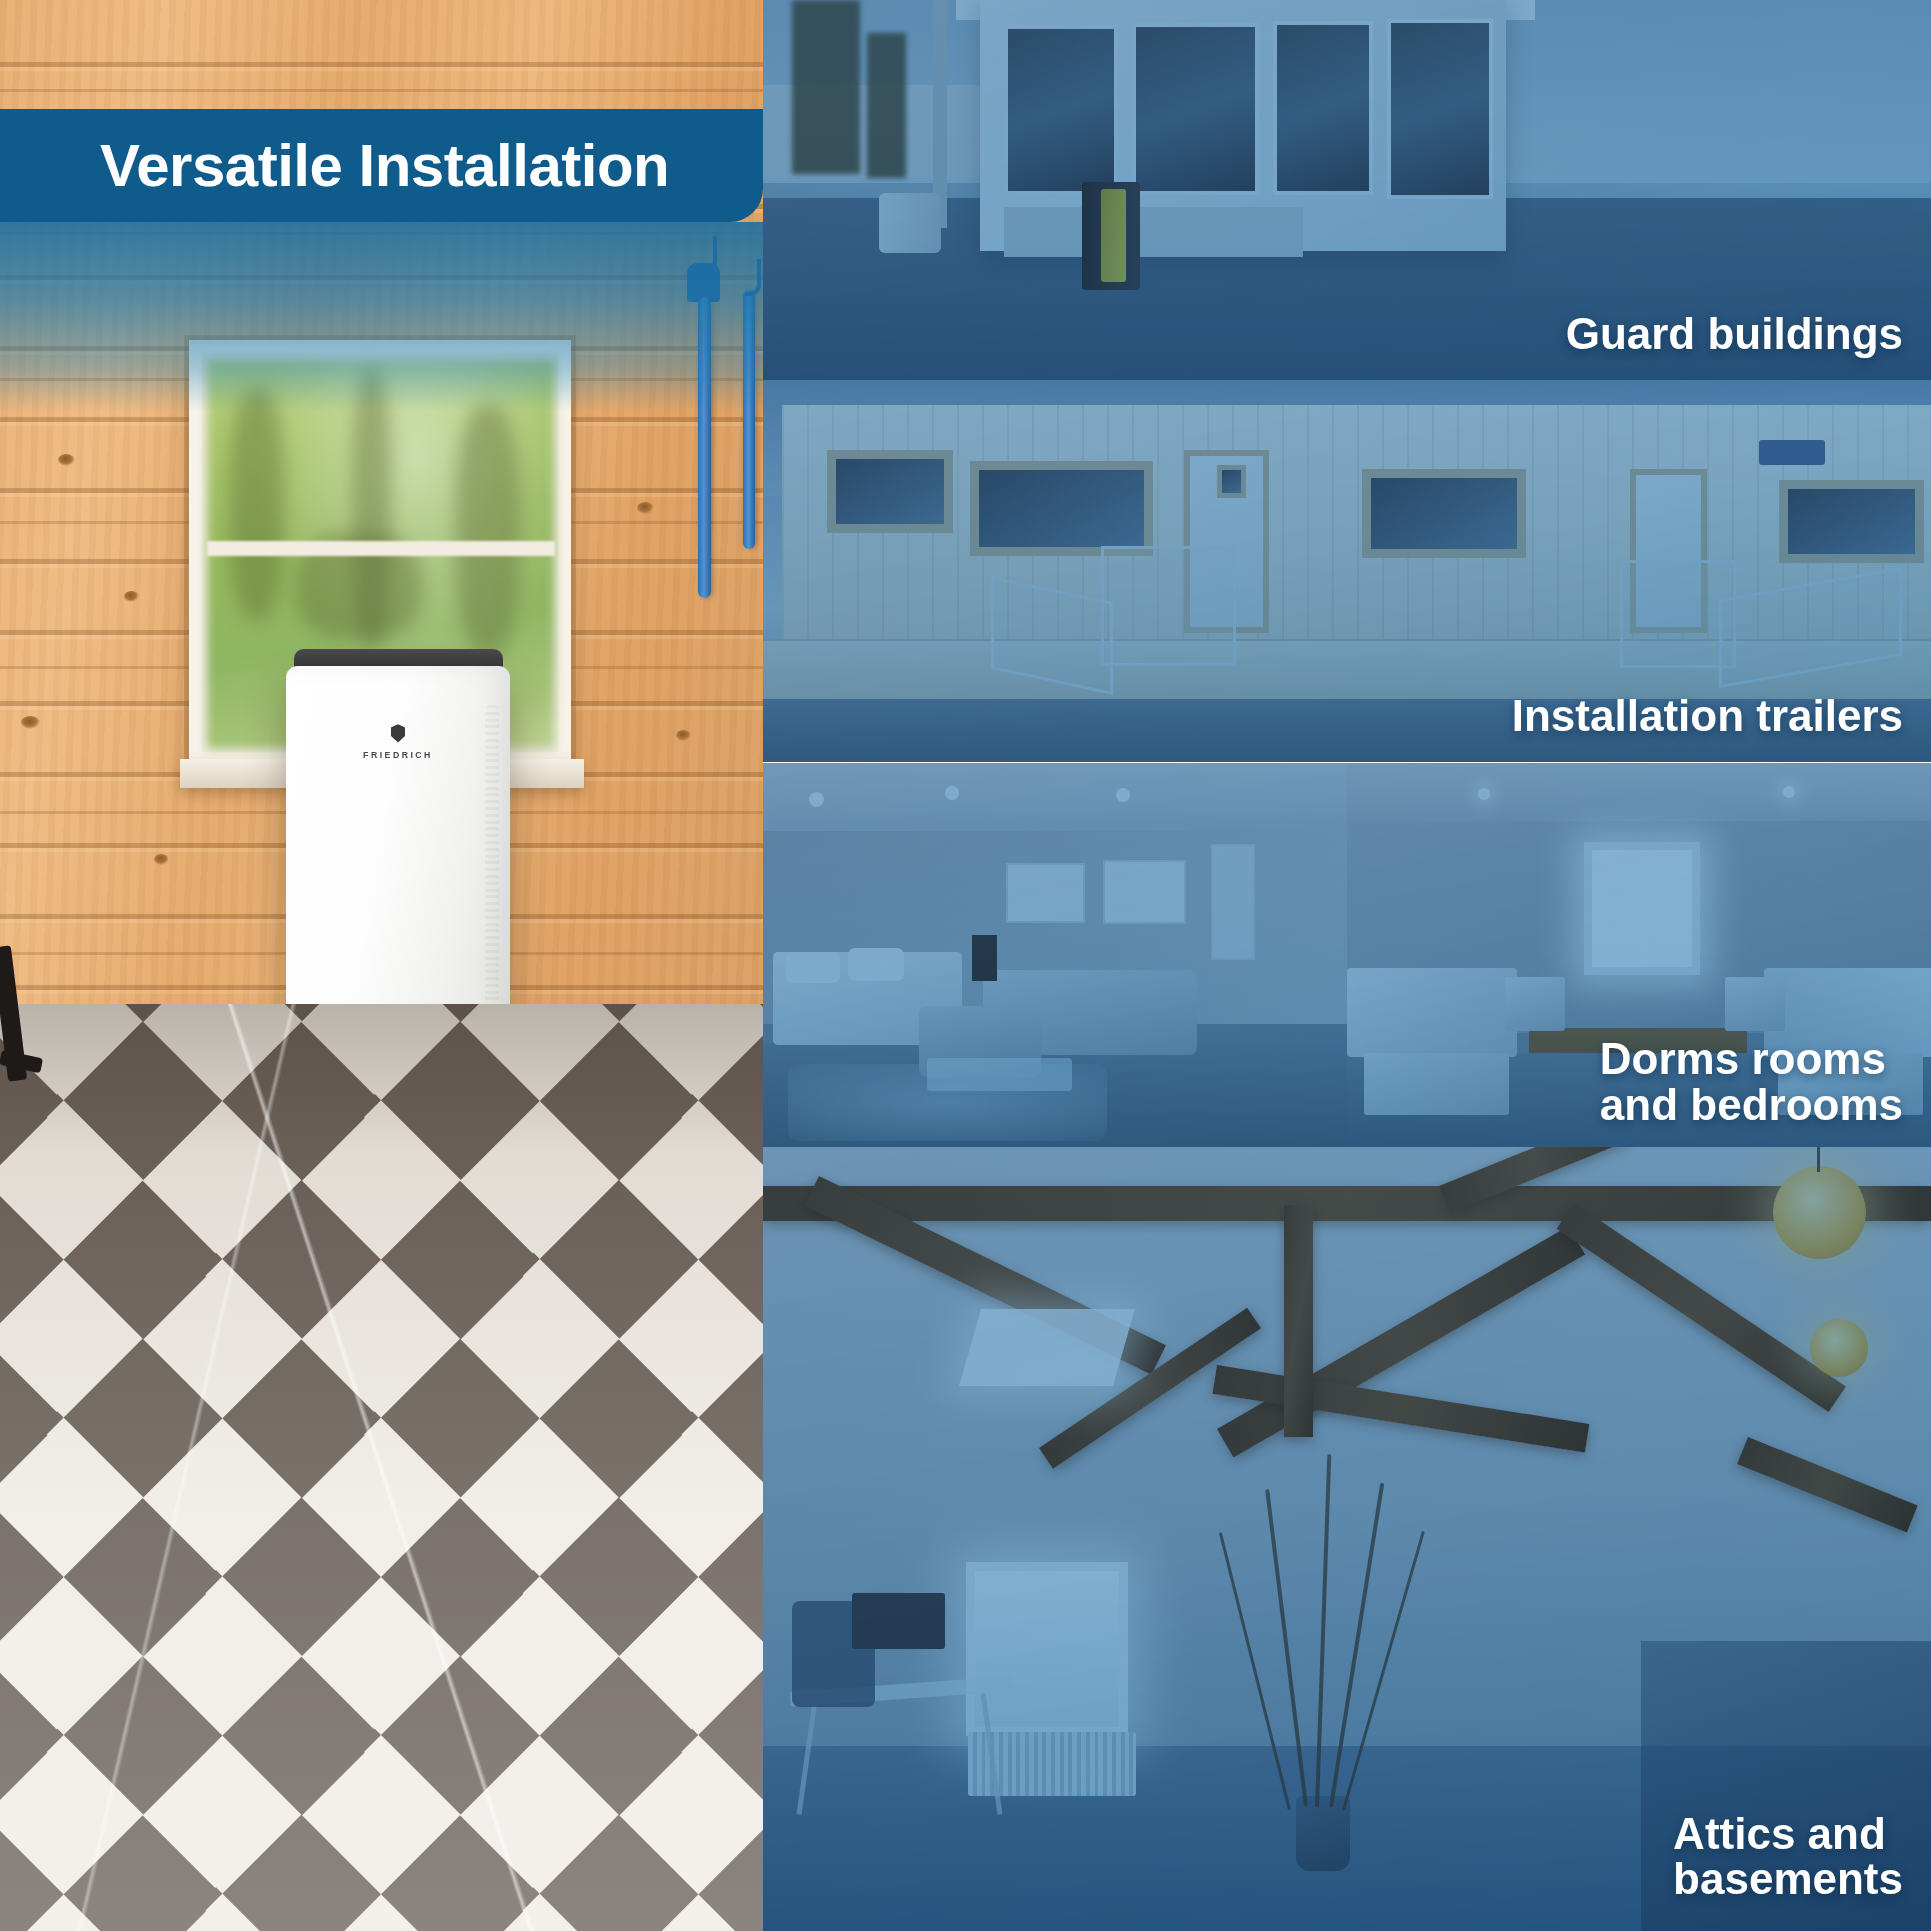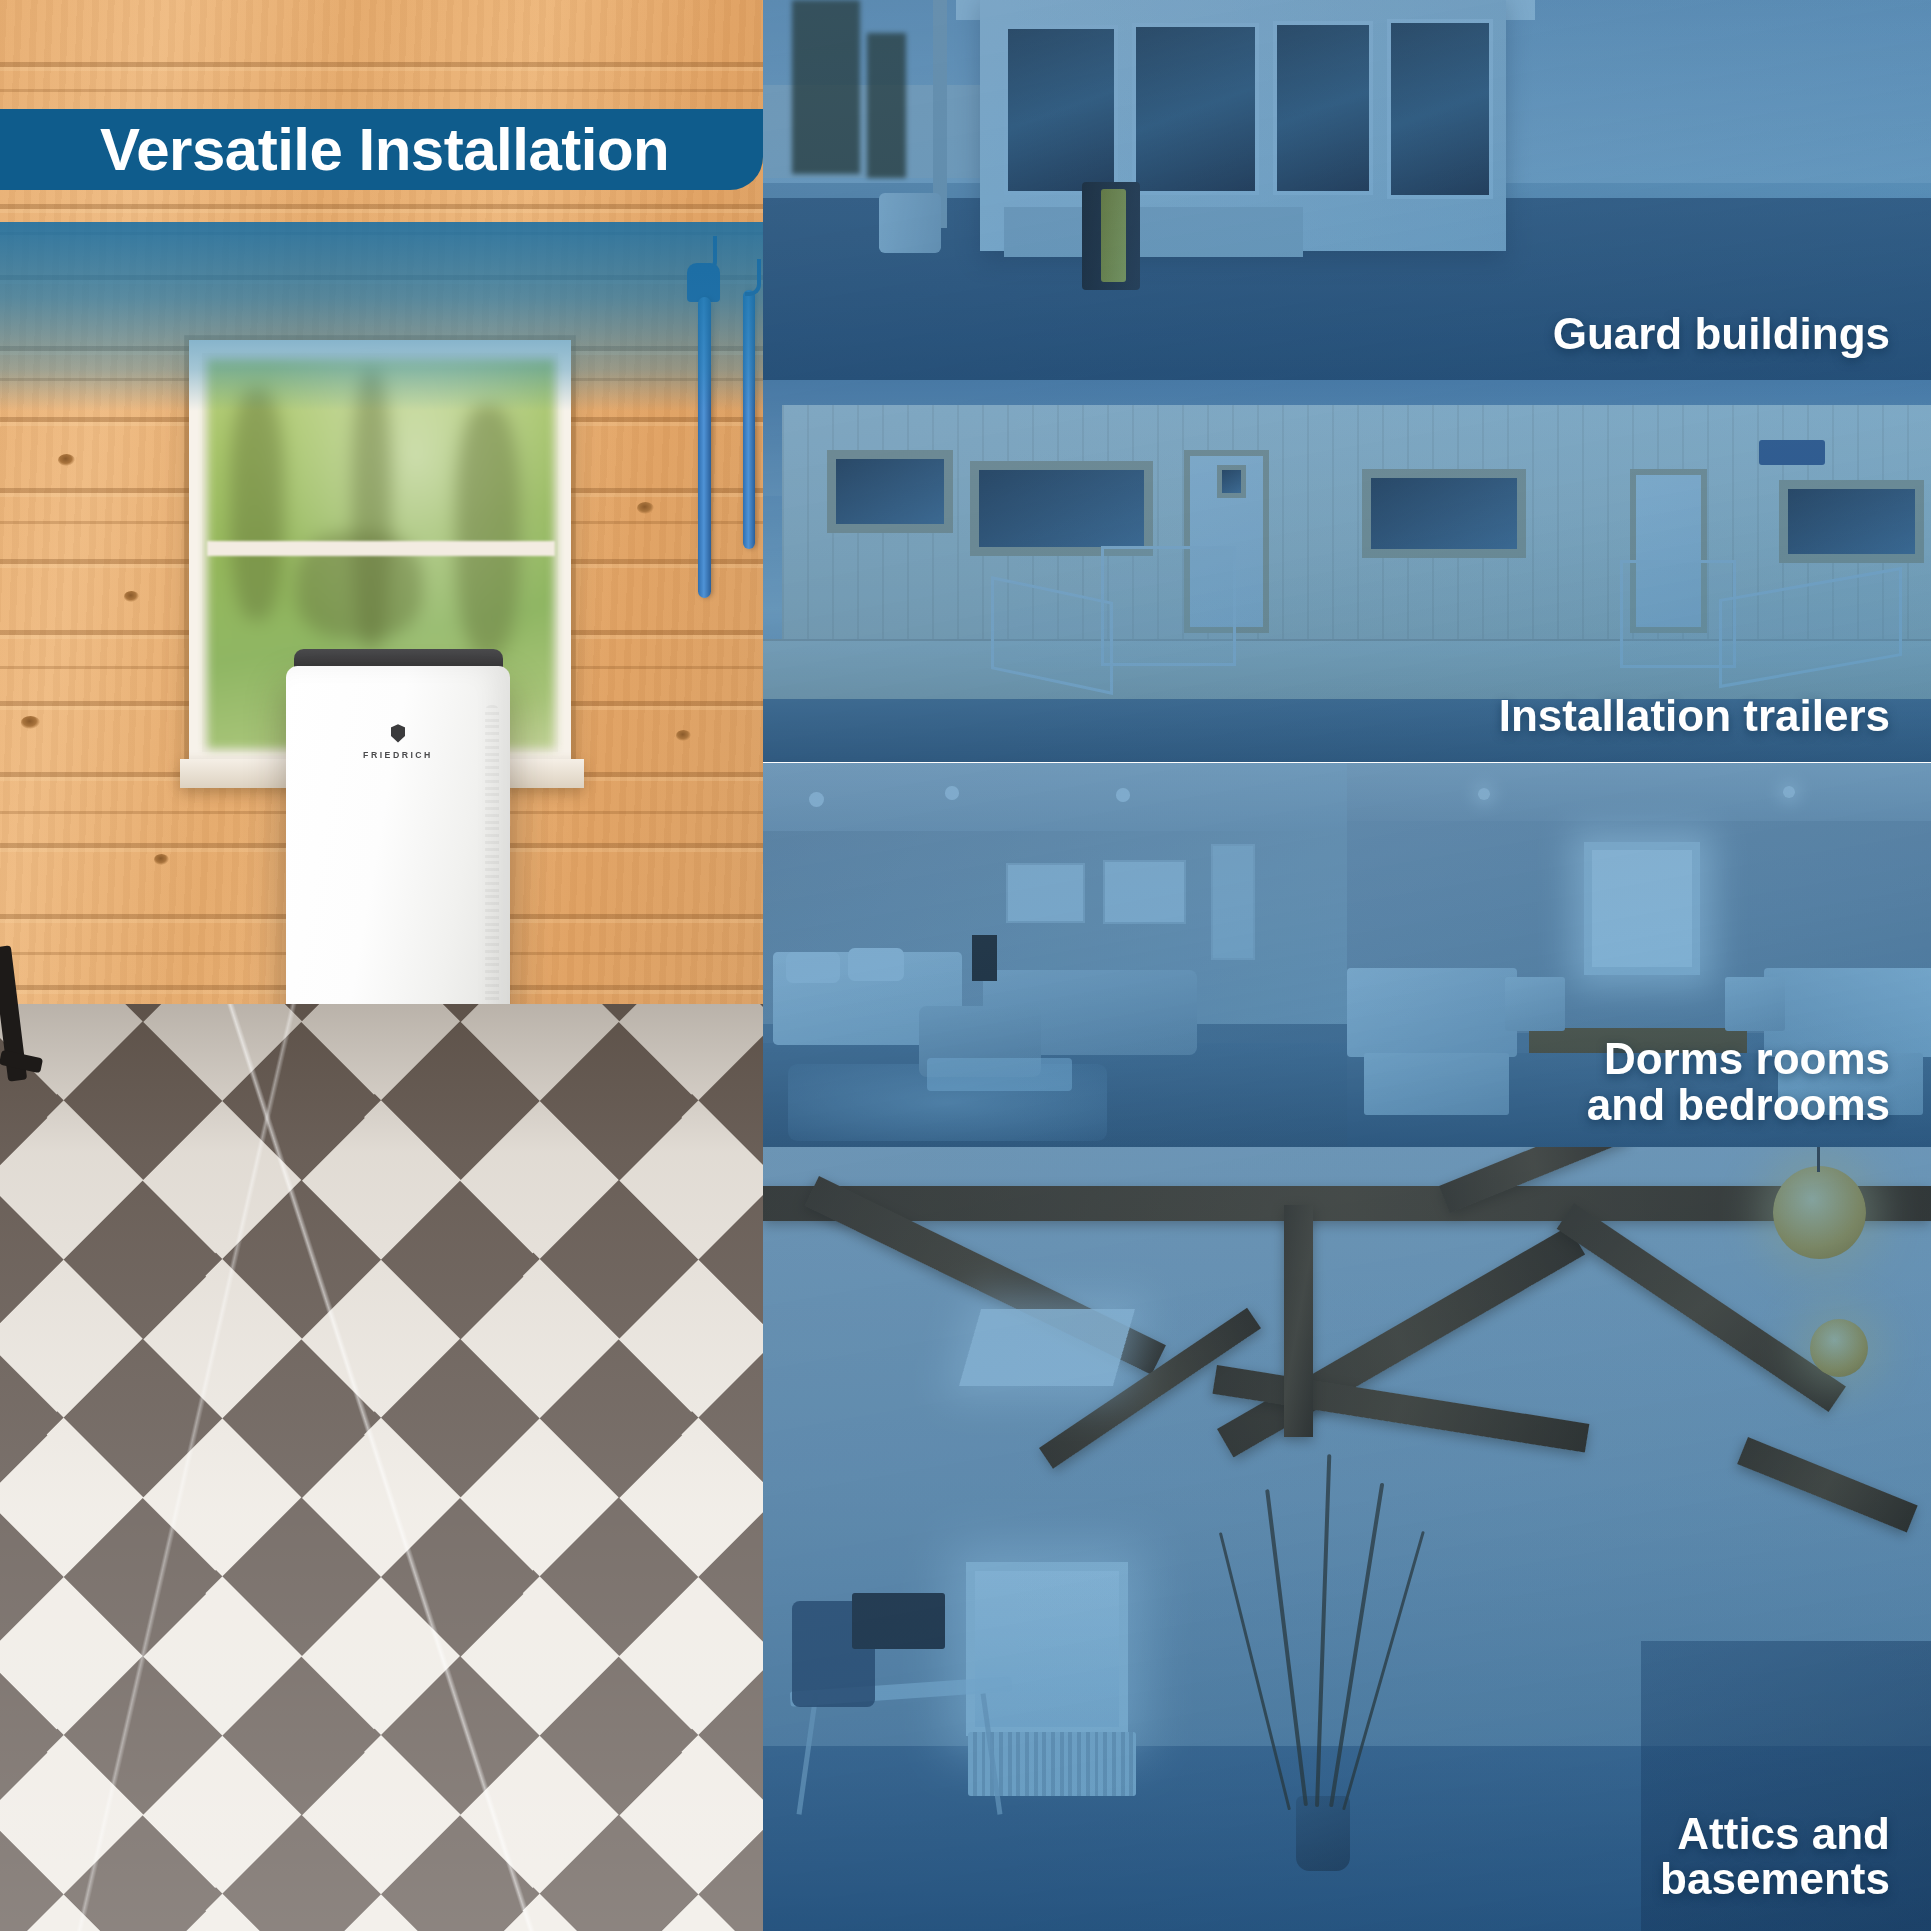--- a/index.html
+++ b/index.html
@@ -69,39 +69,39 @@
      background:radial-gradient(ellipse at 50% 50%,rgba(40,28,16,0.42) 0%,rgba(40,28,16,0) 72%);}
   .ac-logo{position:absolute;left:0;top:56px;width:224px;text-align:center;}
   .ac-shield{display:inline-block;width:14.5px;height:18.3px;background:#3b3b3d;
      clip-path:polygon(50% 0%,100% 18%,100% 62%,50% 100%,0% 62%,0% 18%);position:relative;top:1.9px;}
   .ac-word{display:block;margin-top:5.8px;font-size:8.7px;letter-spacing:2.5px;color:#4a4a4c;font-weight:600;}
   .ac-vent{position:absolute;left:199px;top:39px;width:13.5px;height:319px;border-radius:5.8px;
      background:repeating-linear-gradient(180deg,rgba(0,0,0,0.045) 0 2.9px,rgba(0,0,0,0) 2.9px 6.8px);}
   .caster{position:absolute;width:21px;height:13.5px;background:#3a3a3c;border-radius:0 0 6.8px 6.8px;}
 
   
-  .title-banner{position:absolute;left:0;top:109px;width:763px;height:81px;
+  .title-banner{position:absolute;left:0;top:109px;width:763px;height:113px;
      background:#0f5c8c;border-radius:0 0 33px 0;display:flex;align-items:center;}
   .title-banner h1{margin:0;padding-left:100px;color:#ffffff;font-size:60px;line-height:1;
      font-weight:bold;letter-spacing:-0.5px;white-space:nowrap;}
 
   
   .sub-overlay{position:absolute;left:0;top:222px;width:763px;height:189px;
      background:linear-gradient(180deg,rgba(24,110,164,0.88) 0%,rgba(26,118,172,0.70) 40%,rgba(30,126,178,0.38) 78%,rgba(32,130,182,0.0) 100%);}
   .sub-text{position:absolute;left:100px;top:261px;width:541px;color:#ffffff;
      font-size:36px;line-height:1.28;font-weight:400;}
 
   
   .col{position:absolute;left:763px;top:0;width:1168px;height:1931px;}
   .tile{position:absolute;overflow:hidden;}
   .tile .scene{position:absolute;inset:0;}
   .tile .duotone{position:absolute;inset:0;background:linear-gradient(170deg,rgba(16,92,150,0.52) 0%,rgba(22,106,166,0.55) 45%,rgba(24,116,176,0.62) 100%);mix-blend-mode:multiply;}
   .tile .lift{position:absolute;inset:0;background:linear-gradient(180deg,rgba(150,200,235,0.16),rgba(120,180,225,0.10));}
-  .tile .cap{position:absolute;right:41px;bottom:23px;color:#fff;font-weight:bold;
-     font-size:44px;line-height:1.04;text-align:right;text-shadow:0 2.9px 9.7px rgba(8,40,70,0.55);}
+  .tile .cap{position:absolute;right:28px;bottom:23px;color:#fff;font-weight:bold;
+     font-size:44px;line-height:1.04;text-shadow:0 2.9px 9.7px rgba(8,40,70,0.55);}
 
   
   .t1{left:0;top:0;width:1168px;height:380px;background:linear-gradient(185deg,#8fb6cf 0%,#a9c7d8 38%,#93b2c6 62%,#6f94ac 100%);}
   .t1 .sky{position:absolute;left:0;top:0;width:1168px;height:183px;background:linear-gradient(180deg,#9dbed4,#c3d6e2);}
   .t1 .booth{position:absolute;left:217px;top:-7.7px;width:526px;height:259px;background:linear-gradient(100deg,#e8eef2,#cfdce4);box-shadow:0 9.7px 23px rgba(20,50,80,0.3);}
   .t1 .booth-roof{position:absolute;left:193px;top:-15.4px;width:579px;height:35px;background:#eef3f6;}
   .t1 .win{position:absolute;background:linear-gradient(160deg,#2e4e66,#44708c 50%,#28415a);border:4.8px solid #e7eef3;box-sizing:border-box;}
   .t1 .pole{position:absolute;background:#b8c6ce;}
   .t1 .kiosk{position:absolute;background:linear-gradient(100deg,#1c2b38,#36485a);border-radius:3.9px;}
   .t1 .gold{position:absolute;background:linear-gradient(100deg,#b9a23a,#e2cd63);border-radius:2.9px;}

